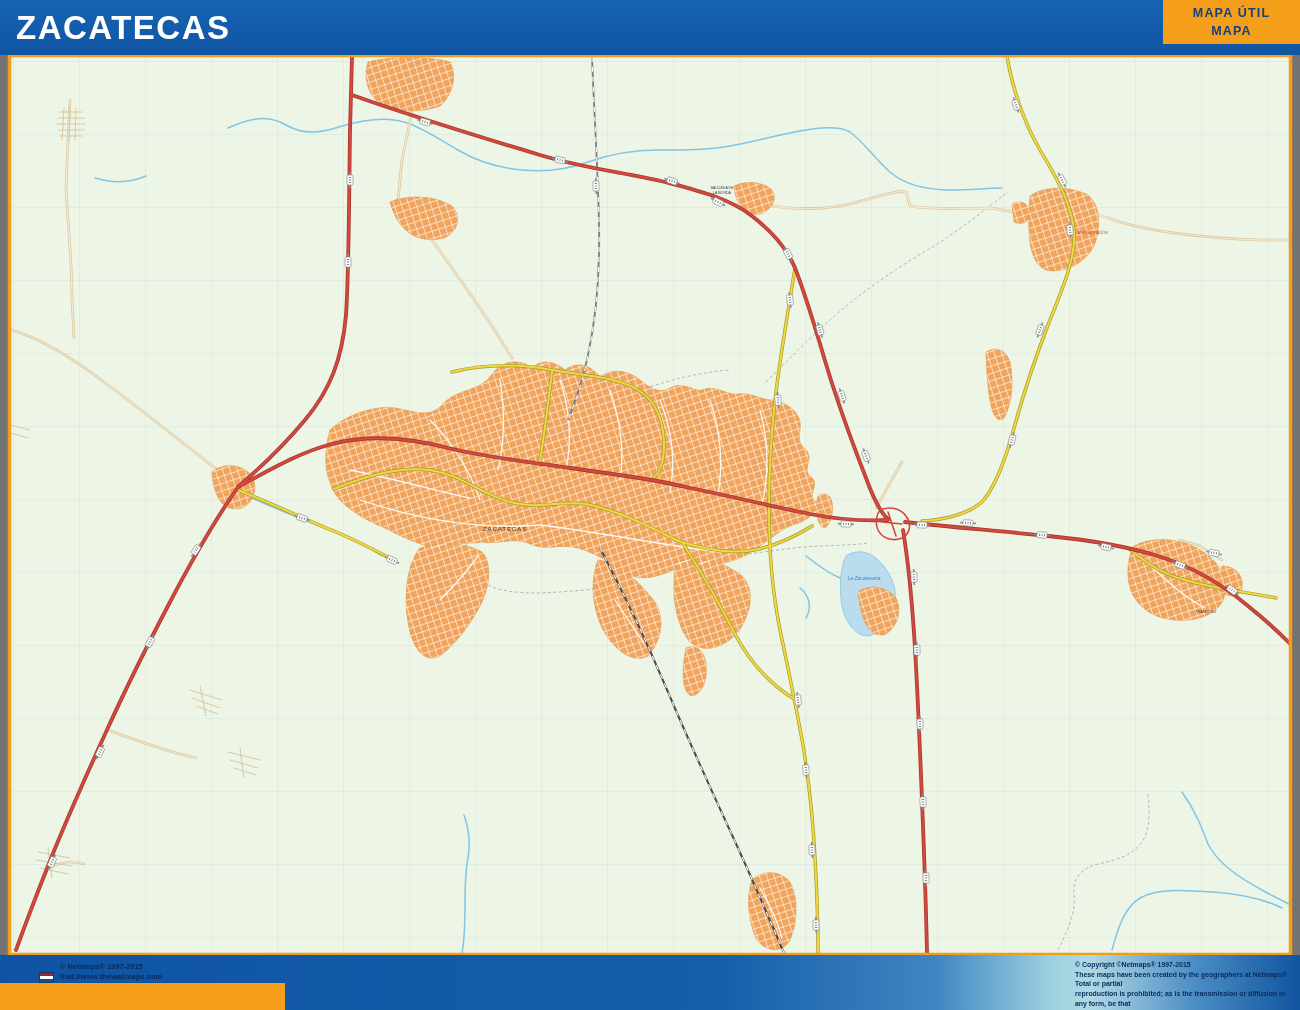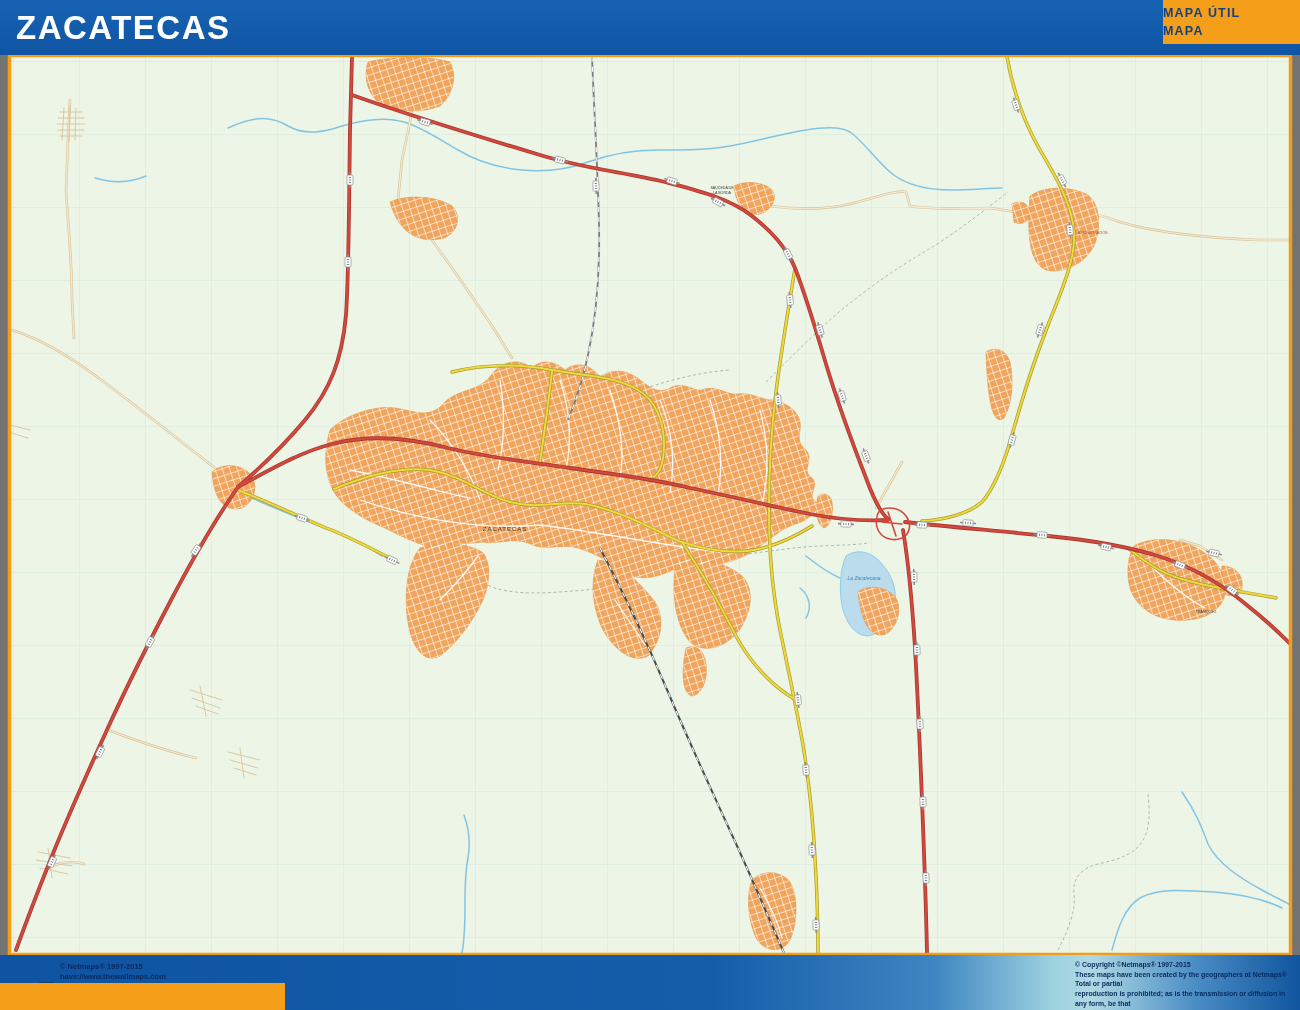--- a/index.html
+++ b/index.html
@@ -5,31 +5,31 @@
   html,body{margin:0;padding:0;}
   body{width:1300px;height:1010px;overflow:hidden;font-family:"Liberation Sans",sans-serif;}
   .page{position:relative;width:1300px;height:1010px;background:#737373;overflow:hidden;}
 
   
   .header{position:absolute;left:0;top:0;width:1300px;height:55px;
           background:linear-gradient(180deg,#1763b3 0%,#0f55a4 100%);z-index:5;}
   .title{position:absolute;left:16px;top:0;height:55px;display:flex;align-items:center;
          color:#ffffff;font-size:33px;font-weight:700;letter-spacing:1.5px;}
   .badge{position:absolute;right:0;top:0;width:137px;height:44px;background:#f49e1a;
-         display:flex;flex-direction:column;align-items:flex-start;justify-content:center;z-index:6;}
+         display:flex;flex-direction:column;align-items:center;justify-content:center;z-index:6;}
   .badge span{color:#14417f;font-size:12.5px;font-weight:700;letter-spacing:1.2px;line-height:1.45;}
 
   
   svg.map{position:absolute;left:0;top:0;z-index:1;}
   svg.map text{font-family:"Liberation Sans",sans-serif;}
 
   
   .footer{position:absolute;left:0;top:955px;width:1300px;height:55px;z-index:5;
           background:linear-gradient(90deg,#0e54a3 0%,#155da9 55%,#3f86c2 72%,#9ed2e0 81%,#aed9e4 84%,#4a8cc4 92%,#10559f 100%);}
-  .f-left{position:absolute;left:40px;top:7px;display:flex;gap:7px;align-items:flex-end;}
+  .f-left{position:absolute;left:40px;top:7px;display:flex;gap:7px;align-items:center;}
   .flag{width:13px;height:9px;margin-top:1px;
         background:linear-gradient(180deg,#ae1c28 0 33%,#ffffff 33% 66%,#21468b 66% 100%);
         outline:1px solid rgba(0,0,0,.25);}
   .f-left .lines div{color:#0a2a5c;font-size:7.5px;font-weight:700;line-height:1.35;}
   .f-right{position:absolute;left:1075px;top:5px;width:215px;}
   .f-right div{color:#0a2a5c;font-size:6.9px;font-weight:700;line-height:1.4;}
   .orange-block{position:absolute;left:0;top:983px;width:285px;height:27px;background:#f49e1a;z-index:6;}
 </style>
 </head>
 <body>
@@ -304,21 +304,21 @@
   <div class="badge">
     <span>MAPA ÚTIL</span>
     <span>MAPA</span>
   </div>
 
   <div class="footer">
     <div class="f-left">
       <div class="flag"></div>
       <div class="lines">
         <div>© Netmaps® 1997-2015</div>
-        <div>have://www.thewallmaps.com</div>
+        <div>that://www.thewallmaps.com</div>
         <div>info@thewallmaps.com</div>
       </div>
     </div>
     <div class="f-right">
       <div>© Copyright ©Netmaps® 1997-2015</div>
       <div>These maps have been created by the geographers at Netmaps® Total or partial</div>
       <div>reproduction is prohibited; as is the transmission or diffusion in any form, be that</div>
       <div>electronic, digital or mechanic; without the written consent of Netmaps®</div>
 
     </div>

